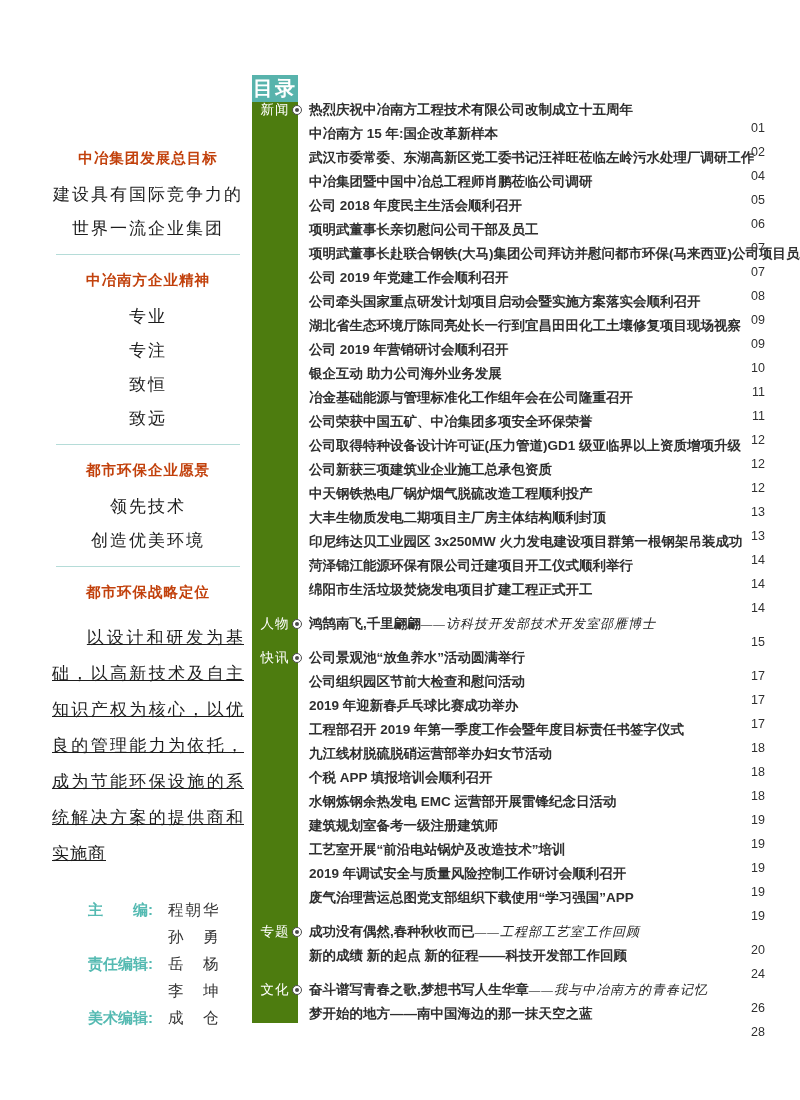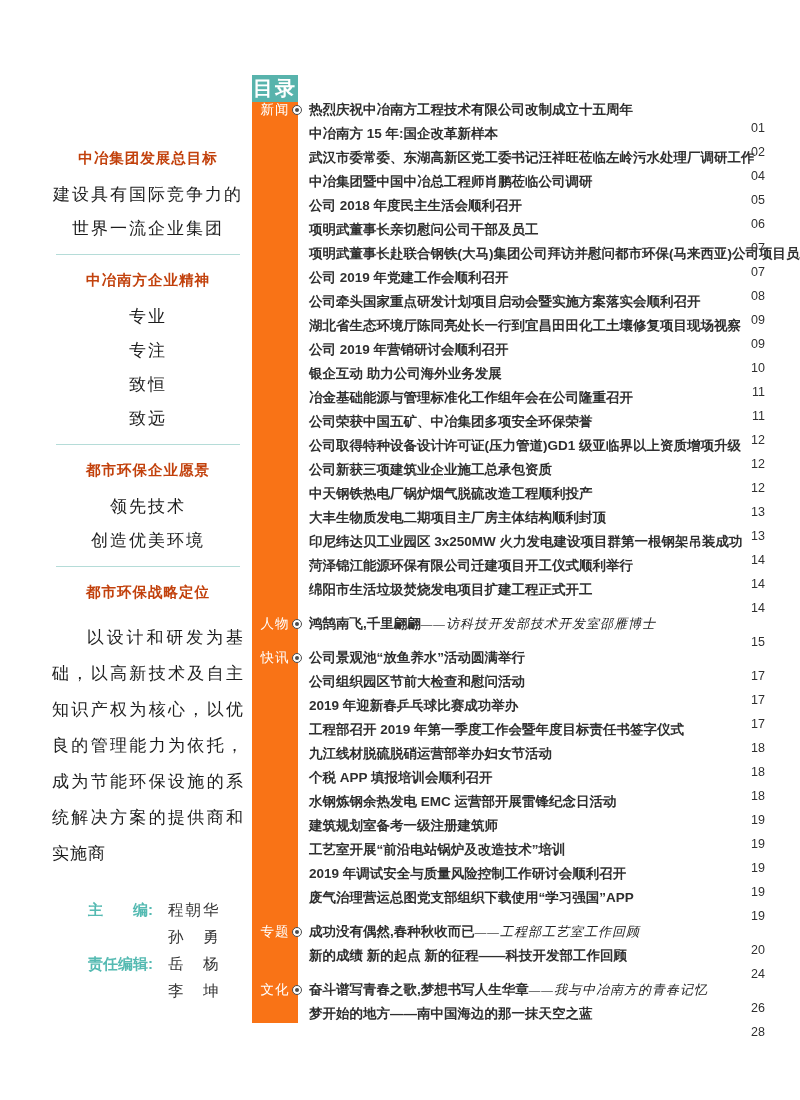--- a/index.html
+++ b/index.html
@@ -17,33 +17,34 @@
   .block-line {
     font-family:"Liberation Serif", serif; color:#1d1d1d; font-size:17px;
     letter-spacing:2px; margin:0 0 17px 0; line-height:17px;
   }
   .block { margin:0; }
   .divider { height:1px; background:#b5dcd8; margin:10px 4px 17px 4px; }
   .block-paragraph {
     font-family:"Liberation Serif", serif; color:#1d1d1d; font-size:17px;
     text-align:justify; text-indent:2.05em; line-height:36px; letter-spacing:1px;
     margin:6px 0 0 0;
+    text-decoration:underline;
   }
   .editors { margin-top:24px; text-align:left; padding-left:36px; }
   .editor-row { line-height:27px; white-space:nowrap; }
   .editor-label {
     display:inline-block; width:80px; color:#55bab2; font-weight:bold; font-size:15px;
     vertical-align:baseline;
   }
   .editor-name { color:#333333; font-size:15.5px; letter-spacing:2px; }
 
   
   .tocbar {
     position:absolute; left:252px; top:75px; width:46px; height:948px;
-    background:#f97316;
+    background:#4d7c0f;
   }
   .toc-title {
     background:#58b3ac; color:#ffffff; font-weight:bold; font-size:20px;
     letter-spacing:2px; height:27px; line-height:27px; text-align:center;
   }
 
   
   .toc-content { position:absolute; left:252px; top:75px; width:513px; }
   .sections { padding-top:27px; }
   .section { position:relative; }
@@ -103,20 +104,21 @@
     <div class="divider"></div>
     <div class="block">
       <div class="block-heading">都市环保战略定位</div>
       <div class="block-paragraph">以设计和研发为基础，以高新技术及自主知识产权为核心，以优良的管理能力为依托，成为节能环保设施的系统解决方案的提供商和实施商</div>
     </div>
     <div class="editors">
       <div class="editor-row"><span class="editor-label">主　　编:</span><span class="editor-name">程朝华</span></div>
       <div class="editor-row"><span class="editor-label"></span><span class="editor-name">孙　勇</span></div>
       <div class="editor-row"><span class="editor-label">责任编辑:</span><span class="editor-name">岳　杨</span></div>
       <div class="editor-row"><span class="editor-label"></span><span class="editor-name">李　坤</span></div>
+      <div class="editor-row"><span class="editor-label">美术编辑:</span><span class="editor-name">成　仓</span></div>
     </div>
   </div>
 
 <div class="tocbar">
   <div class="toc-title">目录</div>
 </div>
 
 <div class="toc-content">
   <div class="sections">
       <div class="section">

